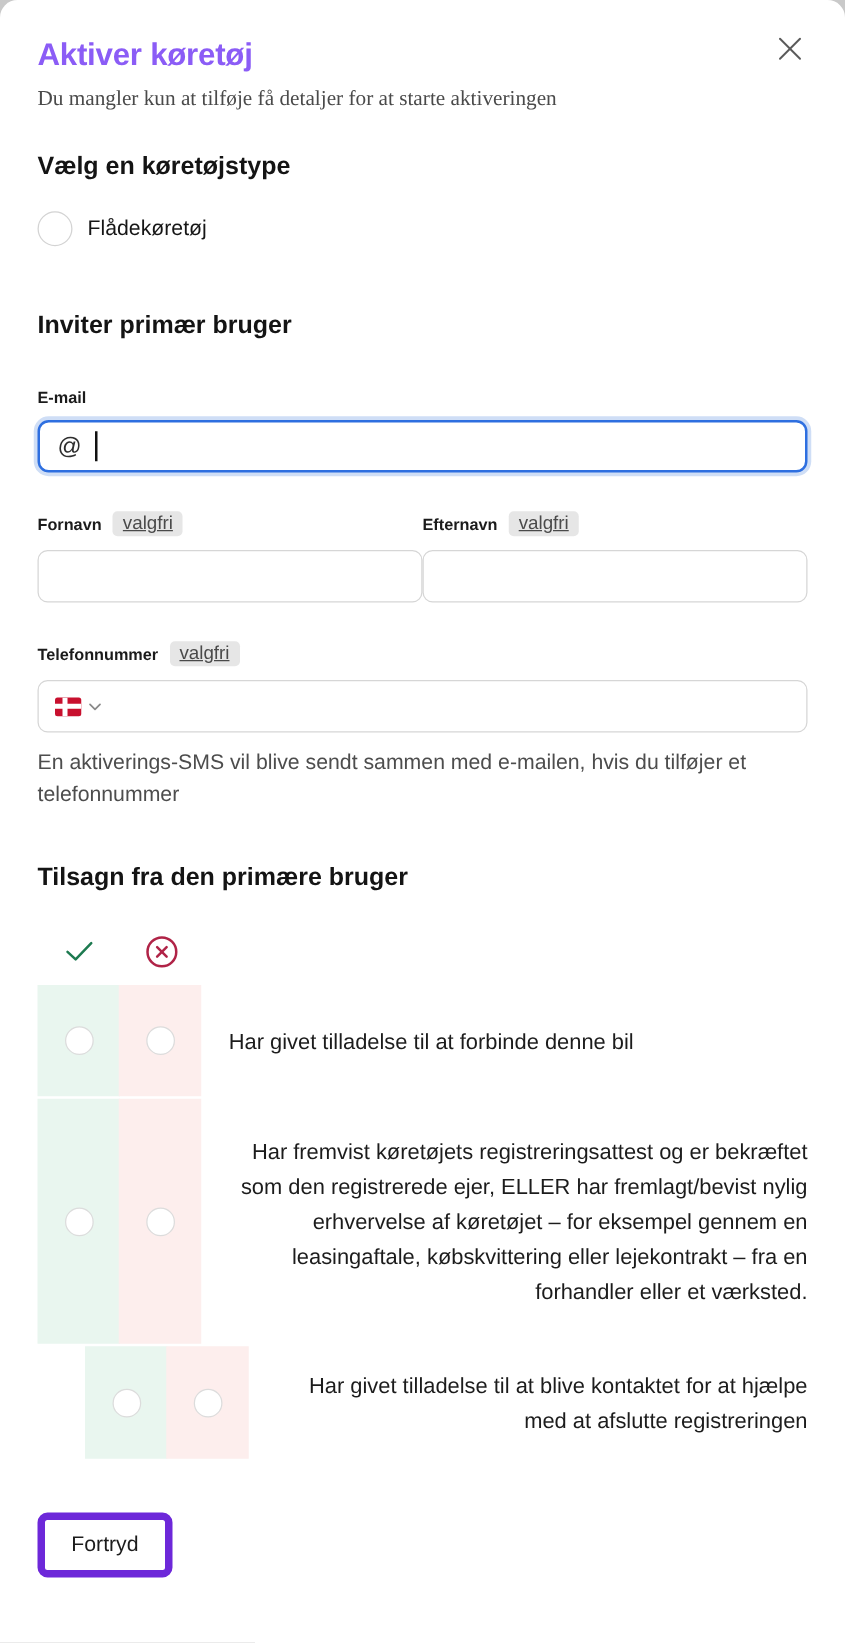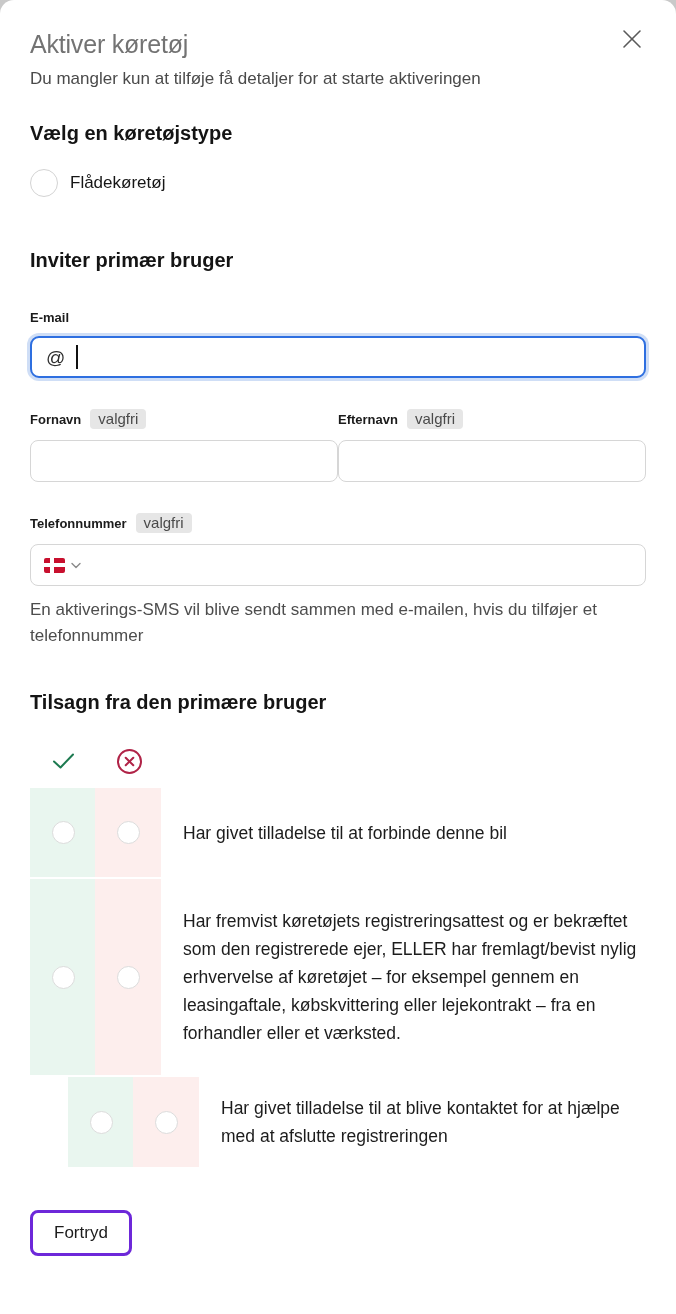--- a/index.html
+++ b/index.html
@@ -13,39 +13,40 @@
     width: 676px;
     min-height: 1314px;
     background: #ffffff;
     border-radius: 14px 14px 0 0;
     padding: 30px 30px 30px 30px;
     position: relative;
   }
   
   .modal-title {
     font-size: 25px;
-    font-weight: 400;
-    color: #737373;
+    font-weight: 700;
+    color: #8b5cf6;
     letter-spacing: -0.2px;
   }
   .close-btn {
     position: absolute;
     top: 24px;
     right: 26px;
     width: 30px; height: 30px;
     background: none; border: none;
     cursor: pointer;
     color: #5a5a5a;
     padding: 0;
   }
   .close-btn svg { display: block; }
   .modal-subtitle {
     margin-top: 10px;
     font-size: 17px;
     color: #4a4a4a;
+    font-family: Liberation Serif, serif;
   }
   .section-heading {
     font-size: 20px;
     font-weight: 700;
     color: #141414;
   }
   .sec-vehicle { margin-top: 33px; }
   
   .radio-option {
     display: flex;
@@ -82,20 +83,21 @@
     font-size: 13px;
     font-weight: 600;
     color: #1b1b1b;
   }
   .optional-badge {
     font-size: 15px;
     color: #4a4a4a;
     background: #e6e6e6;
     border-radius: 4px;
     padding: 1px 8px 2px;
+    text-decoration: underline;
   }
   .email-label-row { margin-top: 38px; }
   .text-input {
     width: 100%;
     height: 42px;
     border: 1px solid #d6d6d6;
     border-radius: 8px;
     background: #ffffff;
     font-size: 17px;
     font-family: inherit;
@@ -180,21 +182,21 @@
   }
   .phone-help {
     margin-top: 11px;
     font-size: 17px;
     line-height: 26px;
     color: #4d4d4d;
     max-width: 620px;
   }
   
   .sec-consent { margin-top: 42px; }
-  .consent-table { margin-top: 30px; }
+  .consent-table { margin-top: 30px; text-align: right; }
   .consent-header {
     display: flex;
     align-items: center;
     height: 34px;
     margin-bottom: 10px;
   }
   .col-icon {
     width: 66px;
     display: flex;
     align-items: center;
@@ -236,21 +238,21 @@
   .row-3 { min-height: 90px; padding-left: 38px; }
   
   .footer {
     margin-top: 43px;
     display: flex;
     justify-content: space-between;
     align-items: center;
   }
   .cancel-btn {
     background: #ffffff;
-    border: 3px solid #6d28d9;
+    border: 6px solid #6d28d9;
     border-radius: 8px;
     font-size: 17px;
     font-family: inherit;
     color: #1c1c1c;
     padding: 10px 21px;
     cursor: pointer;
   }
   .submit-btn {
     background: #a7bdf0;
     border: none;

